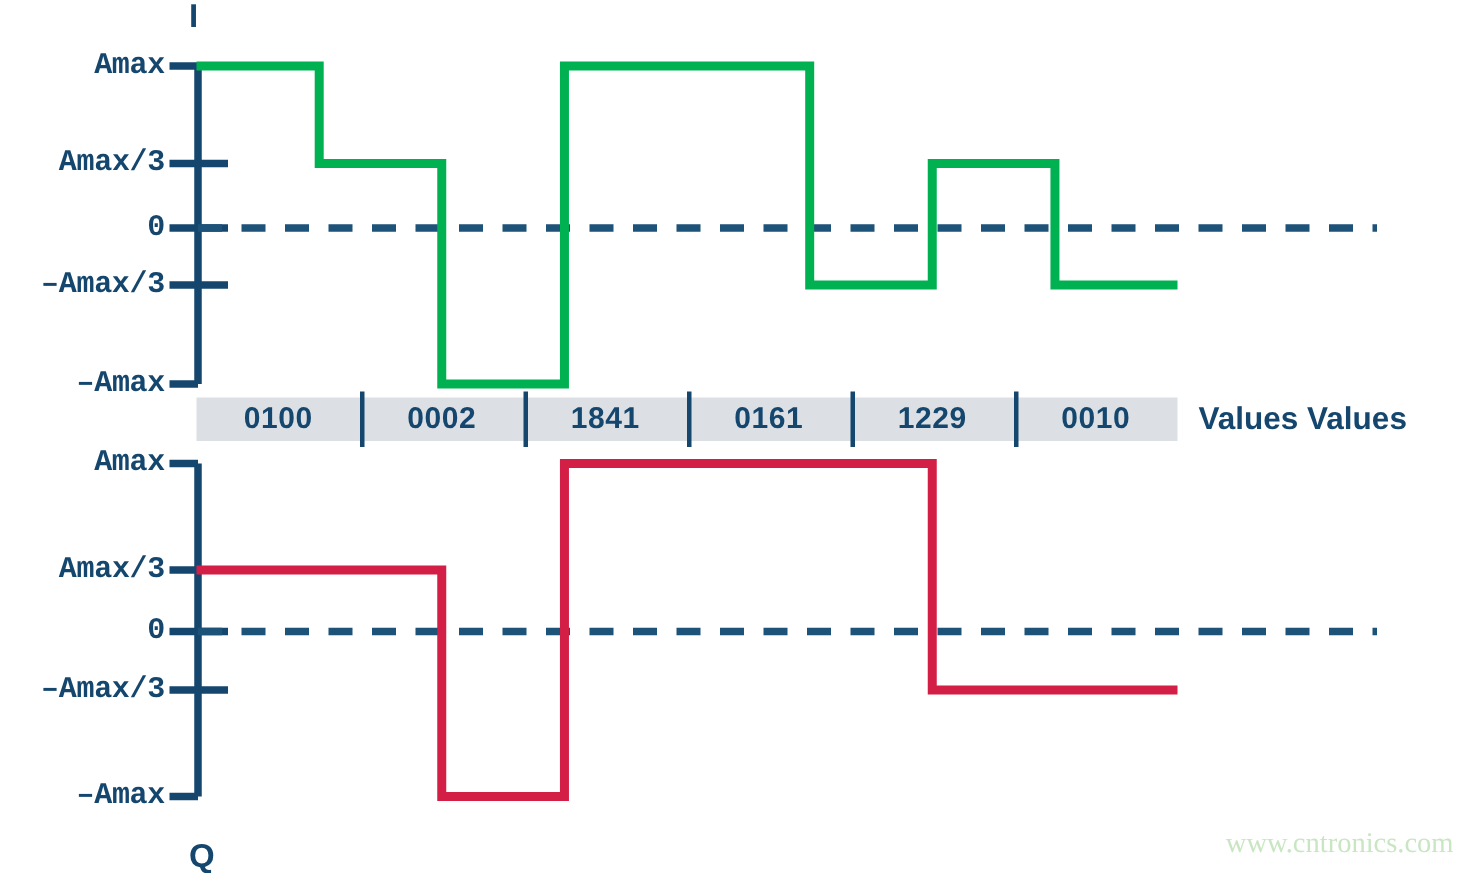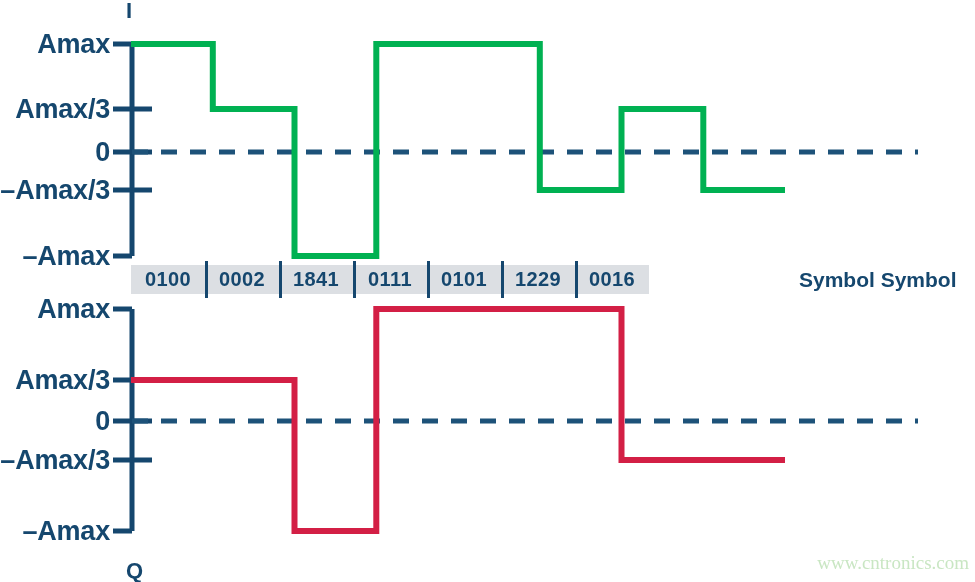--- a/index.html
+++ b/index.html
@@ -27,23 +27,23 @@
     left: 0;
     top: 0;
     width: 975px;
     height: 582px;
     display: block;
   }
 
   
   .axis-label {
     position: absolute;
-    font-family: Liberation Sans, sans-serif;
+    font-family: Liberation Mono, monospace;
     font-weight: bold;
-    font-size: 27px;
+    font-size: 20px;
     color: #15476e;
     text-align: right;
     white-space: nowrap;
     letter-spacing: -0.2px;
     transform: translateY(-50%);
   }
 
   .axis-name {
     position: absolute;
     font-family: "Liberation Sans", sans-serif;
@@ -51,21 +51,21 @@
     font-size: 22px;
     color: #15476e;
     white-space: nowrap;
   }
 
   
   #symbol-band {
     position: absolute;
     left: 131px;
     top: 265px;
-    width: 518px;
+    width: 654px;
     height: 29px;
     background: #dcdfe3;
     display: flex;
     align-items: center;
   }
   .symbol-cell {
     flex: 1 1 0;
     height: 100%;
     display: flex;
     align-items: center;
@@ -155,26 +155,25 @@
   <div class="axis-label" style="left:0px; width:110px; top:152px;">0</div>
   <div class="axis-label" style="left:0px; width:110px; top:190px;">–Amax/3</div>
   <div class="axis-label" style="left:0px; width:110px; top:256px;">–Amax</div>
 
   <div class="axis-name" style="left:126px; top:-2px;">I</div>
 
   <div id="symbol-band">
       <div class="symbol-cell">0100</div>
       <div class="symbol-cell">0002</div>
       <div class="symbol-cell">1841</div>
-      <div class="symbol-cell">0111</div>
-      <div class="symbol-cell">0101</div>
+      <div class="symbol-cell">0161</div>
       <div class="symbol-cell">1229</div>
-      <div class="symbol-cell">0016</div>
+      <div class="symbol-cell">0010</div>
     </div>
-  <div id="symbol-band-caption">Symbol Symbol</div>
+  <div id="symbol-band-caption">Values Values</div>
 
   <div class="axis-label" style="left:0px; width:110px; top:309px;">Amax</div>
   <div class="axis-label" style="left:0px; width:110px; top:380px;">Amax/3</div>
   <div class="axis-label" style="left:0px; width:110px; top:421px;">0</div>
   <div class="axis-label" style="left:0px; width:110px; top:460px;">–Amax/3</div>
   <div class="axis-label" style="left:0px; width:110px; top:531px;">–Amax</div>
 
   <div class="axis-name" style="left:126px; top:558px;">Q</div>
 
   <div id="watermark">www.cntronics.com</div>

